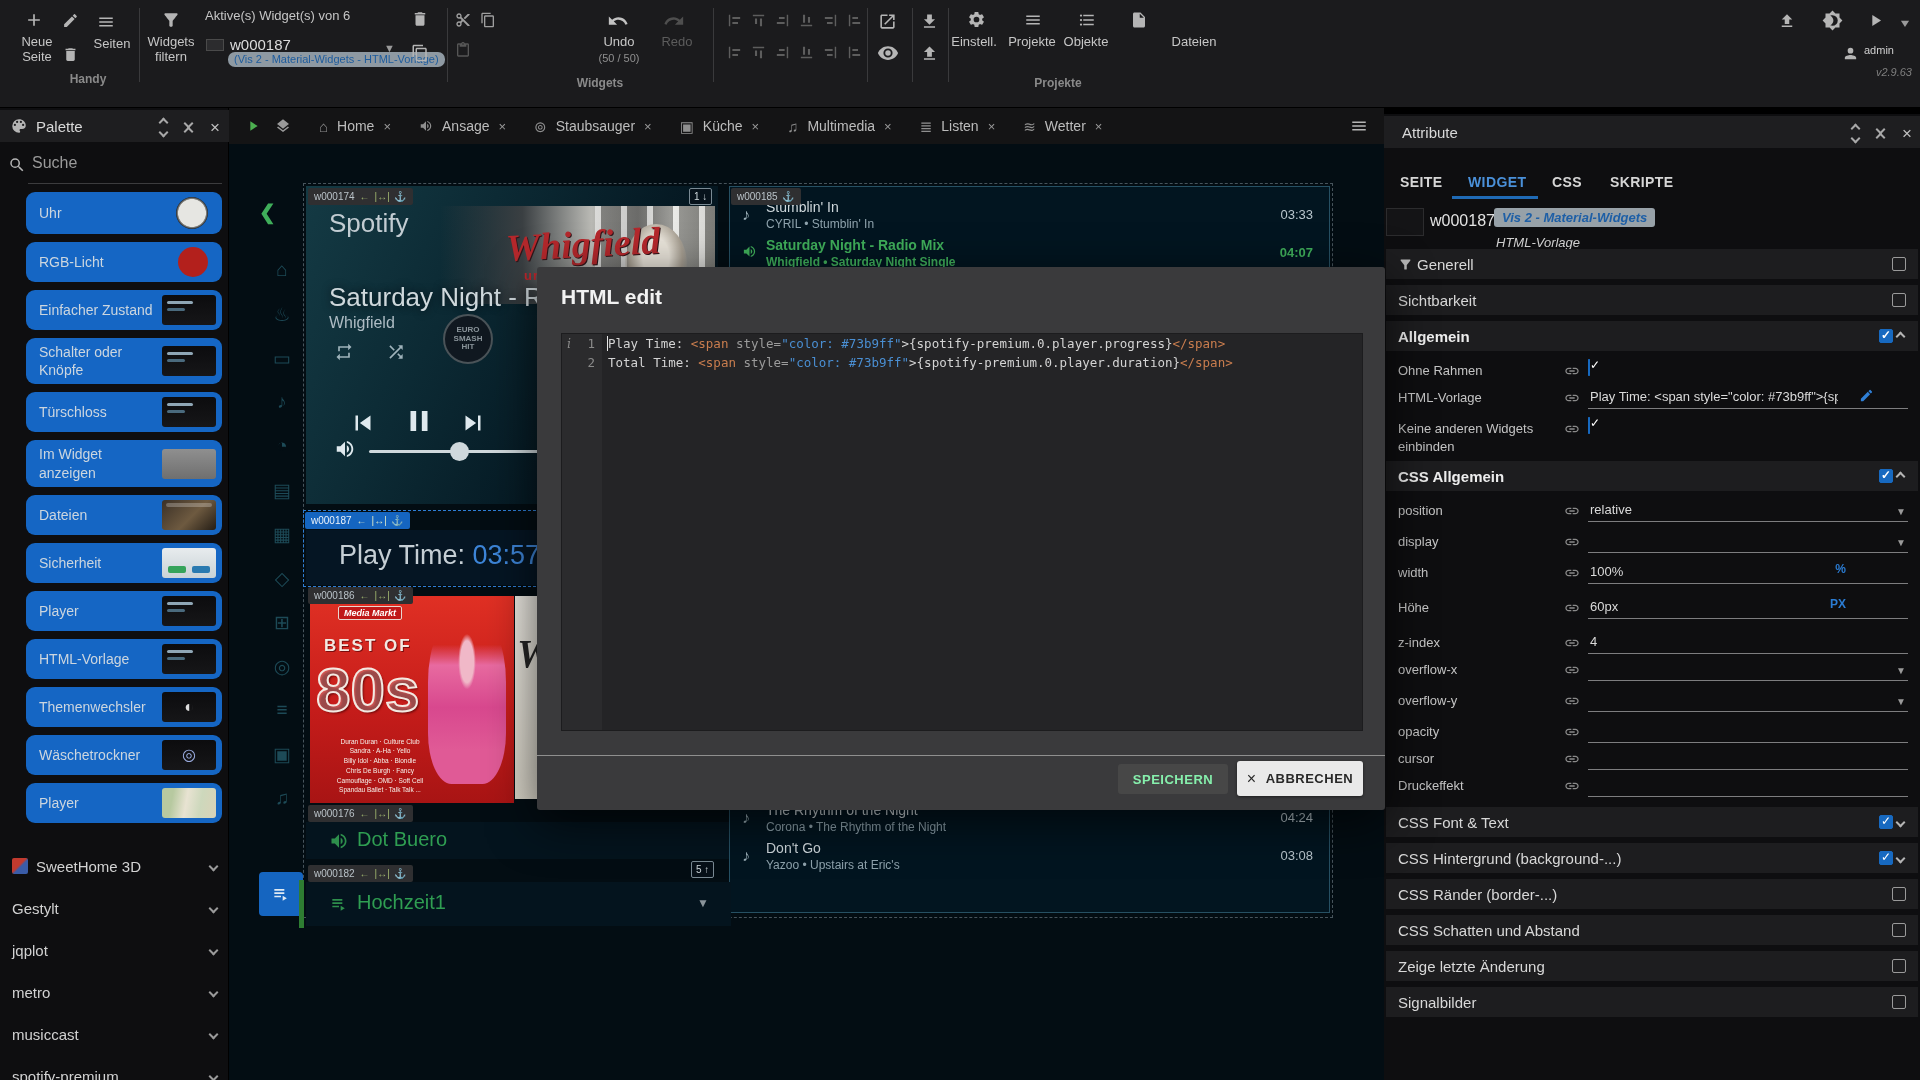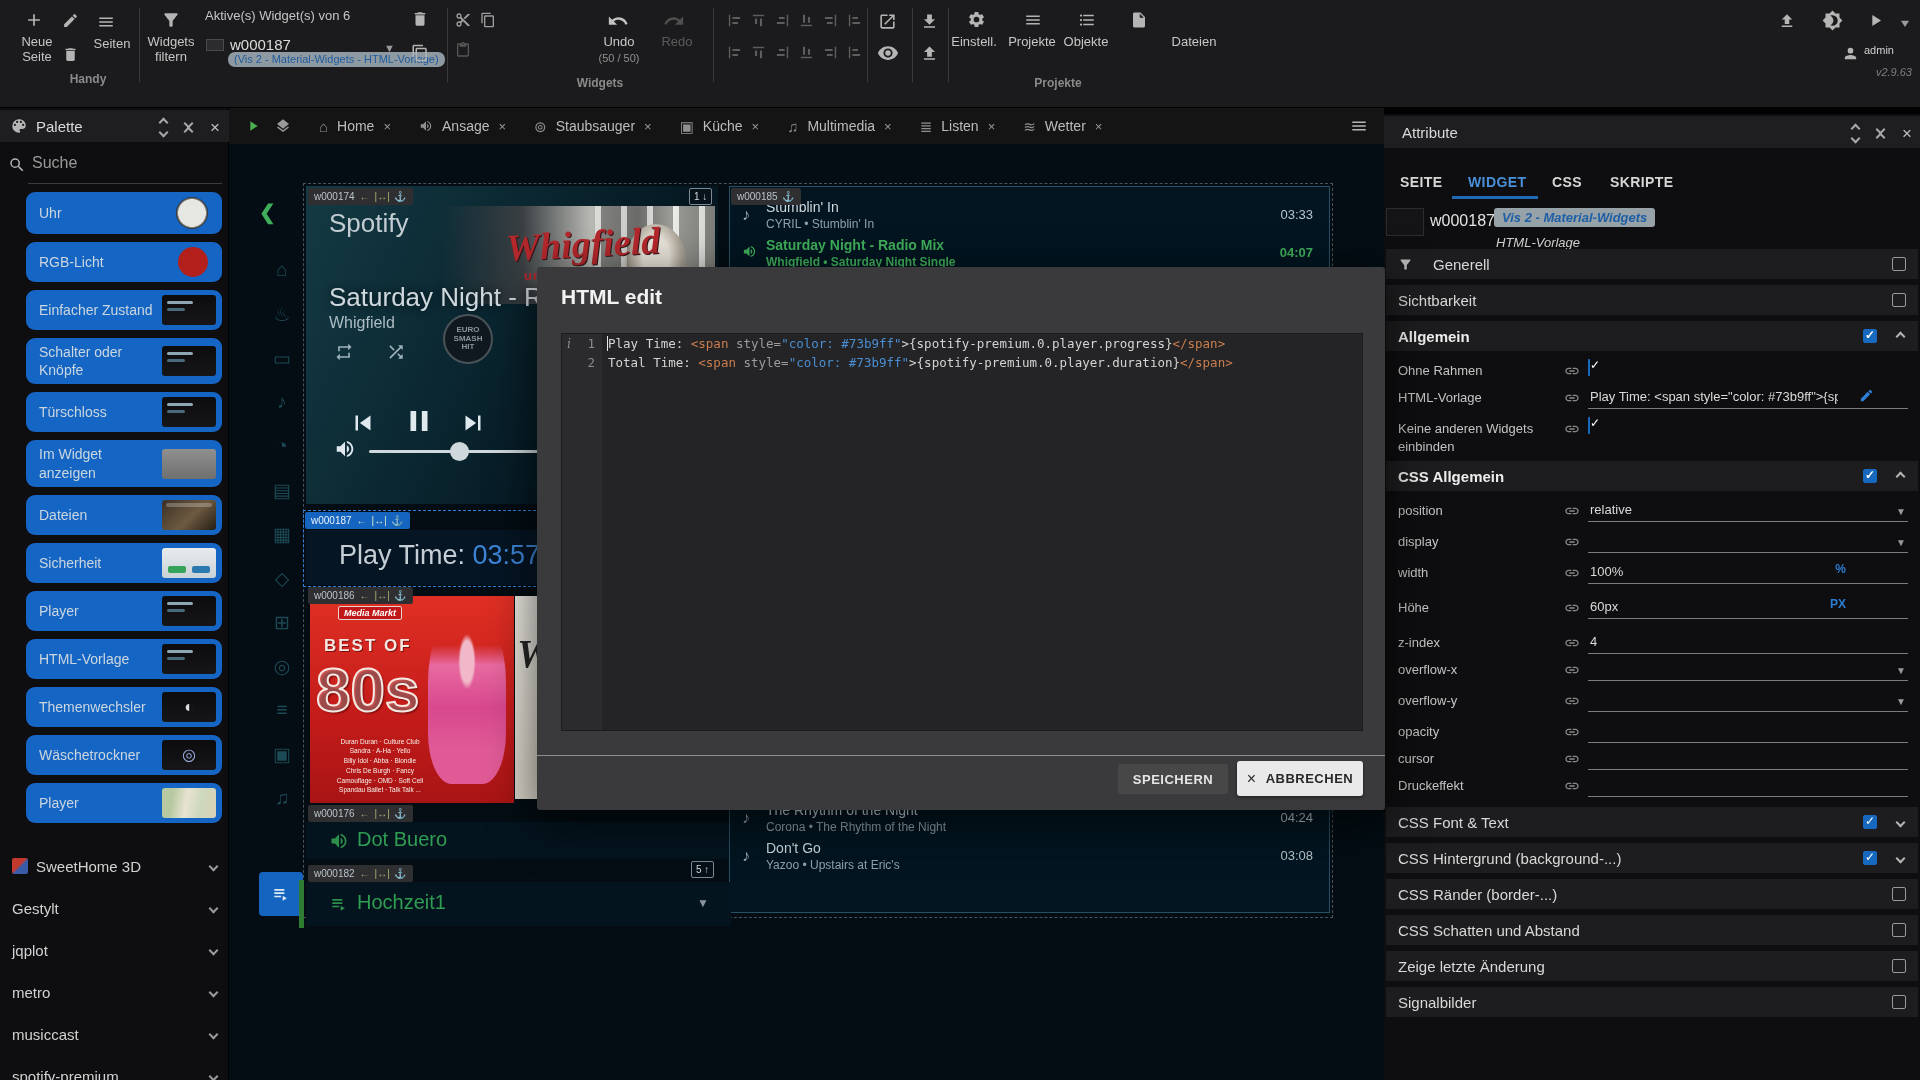--- a/index.html
+++ b/index.html
@@ -126,35 +126,35 @@
   #editor{position:absolute;left:24px;top:66px;width:802px;height:398px;background:#242426;border:1px solid #1c1c1e}
   .cline{display:flex;height:19px;font-family:"DejaVu Sans Mono",monospace;font-size:12.5px;line-height:19px}
   .cgut{width:40px;background:#2b2b2d;color:#8a8a8a;display:flex;flex:none}
   .cmark{width:14px;text-align:center;font-style:italic;font-family:"DejaVu Serif",serif}
   .cnum{flex:1;text-align:right;padding-right:7px}
   .ccode{white-space:pre;padding-left:6px;position:relative}
   .tok-plain{color:#d4d4d4}.tok-tag{color:#c97d4e}.tok-attr{color:#9b9b9b}.tok-string{color:#4a8fd3}
   #gutter-fill{position:absolute;left:0;top:38px;width:40px;bottom:0;background:#2b2b2d}
   .caret{position:absolute;left:46px;top:2px;width:1px;height:15px;background:#e8e8e8}
   #modal-hr{position:absolute;left:0;top:488px;width:848px;height:1px;background:#8f8f8f}
-  #btn-save{position:absolute;left:581px;top:497px;width:110px;height:30px;background:#474747;color:#e5e5e5;font-size:13px;font-weight:bold;border:none;border-radius:3px;letter-spacing:.5px;font-family:"Liberation Sans",sans-serif}
+  #btn-save{position:absolute;left:581px;top:497px;width:110px;height:30px;background:#474747;color:#86efac;font-size:13px;font-weight:bold;border:none;border-radius:3px;letter-spacing:.5px;font-family:"Liberation Sans",sans-serif}
   #btn-cancel{position:absolute;left:700px;top:494px;width:126px;height:35px;background:#e9e9e9;color:#282828;font-size:13px;font-weight:bold;border:none;border-radius:3px;display:flex;align-items:center;justify-content:center;gap:9px;letter-spacing:.5px;font-family:"Liberation Sans",sans-serif;box-shadow:0 1px 3px rgba(0,0,0,.5)}
 
   
   #attrs{position:absolute;left:1384px;top:114px;width:536px;height:972px;background:#0e0e10}
   #attr-tabs{position:absolute;left:0;top:52px;width:536px;height:34px}
   .atab{position:absolute;top:8px;font-size:14px;font-weight:bold;color:#d6d6d6;letter-spacing:.4px}
   .atab.active{color:#4a90d9}
   #atab-underline{position:absolute;left:68px;top:30px;width:86px;height:3px;background:#1f6ab5}
   #attr-thumb{position:absolute;left:2px;top:94px;width:38px;height:28px;background:#141416;border:1px solid #2c2c2e}
   #attr-wid{position:absolute;left:46px;top:98px;color:#e2e2e2;font-size:16px}
   #attr-badge{position:absolute;left:110px;top:94px;background:#97a1a8;color:#1e5fa6;font-style:italic;font-weight:bold;font-size:13px;padding:2px 8px;border-radius:3px}
   #attr-wtype{position:absolute;left:112px;top:121px;color:#cfcfcf;font-style:italic;font-size:13px}
   #attr-sections{position:absolute;left:2px;top:135px;width:532px}
-  .asec{height:30px;background:#1d1d1f;margin-bottom:6px;display:flex;align-items:center;padding:0 12px;color:#d8d8d8;font-size:15px;gap:20px}
+  .asec{height:30px;background:#1d1d1f;margin-bottom:6px;display:flex;align-items:center;padding:0 12px;color:#d8d8d8;font-size:15px;gap:4px}
   .asec.bold{font-weight:bold;color:#ededed}
   .asec .spacer{flex:1}
   .cb{width:14px;height:14px;border:1px solid #9a9a9a;border-radius:2px;position:relative;flex:none}
   .cb.on{background:#1769c0;border-color:#1769c0}
   .cb.on::after{content:"✓";position:absolute;left:1px;top:-2px;color:#fff;font-size:12px}
   .asec .chv{color:#b5b5b5;margin-right:2px}
   .agroup{margin-bottom:8px}
   .arow{position:relative;display:flex;align-items:flex-start;padding:3px 0 0 12px;color:#c4c4c4;font-size:13px}
   .arow .albl{width:166px;line-height:1.35;padding-top:2px;flex:none}
   .arow .alink{width:24px;padding-top:3px;color:#8a8a8a;flex:none}

